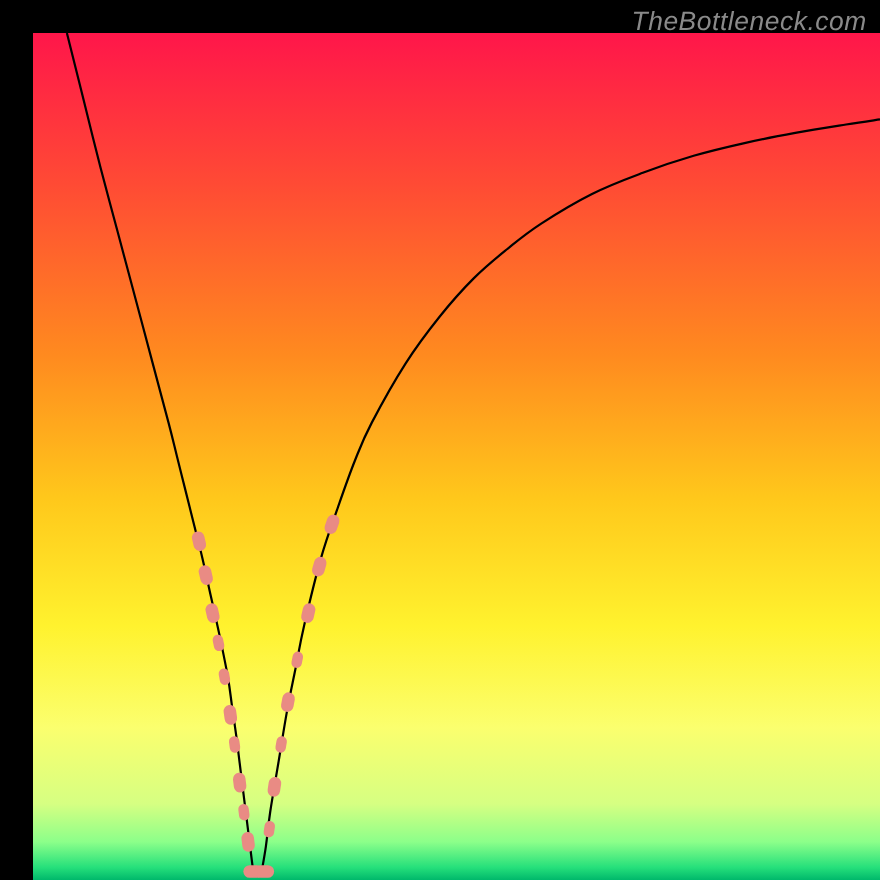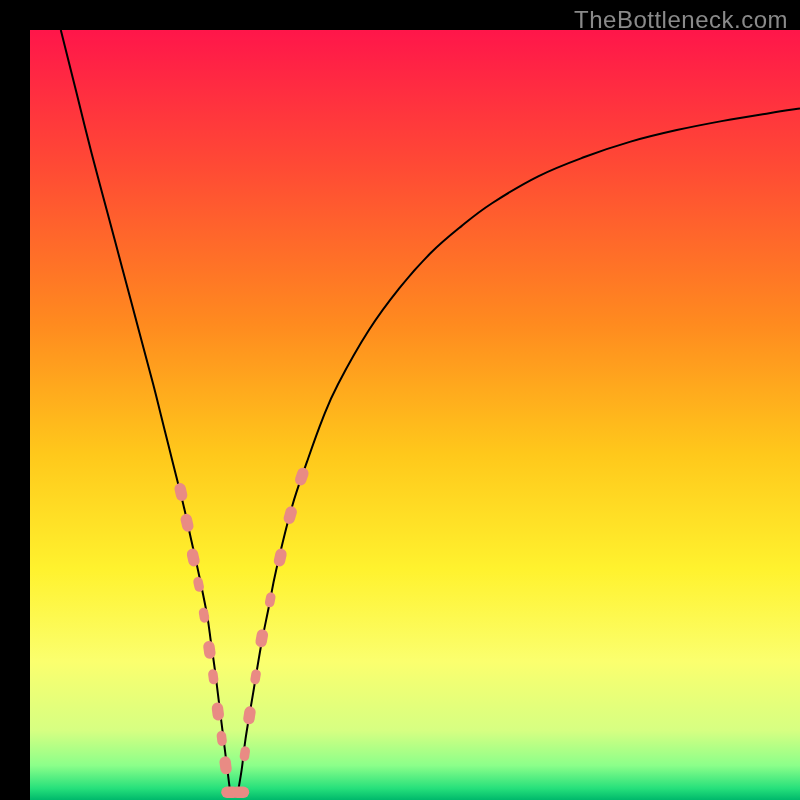--- a/index.html
+++ b/index.html
@@ -2,20 +2,21 @@
 <html><head>
 <meta charset="utf-8">
 <style>
   * { margin: 0; padding: 0; box-sizing: border-box; }
   html, body { width: 800px; height: 800px; overflow: hidden; background: #fff; }
   .stage {
     position: relative;
     width: 800px;
     height: 800px;
     background: #000;
+    font-style: italic;
   }
   .watermark {
     position: absolute;
     top: 6px;
     right: 12px;
     font-family: Arial, Helvetica, sans-serif;
     font-size: 24px;
     color: #8a8a8a;
     letter-spacing: 0.5px;
     z-index: 10;

